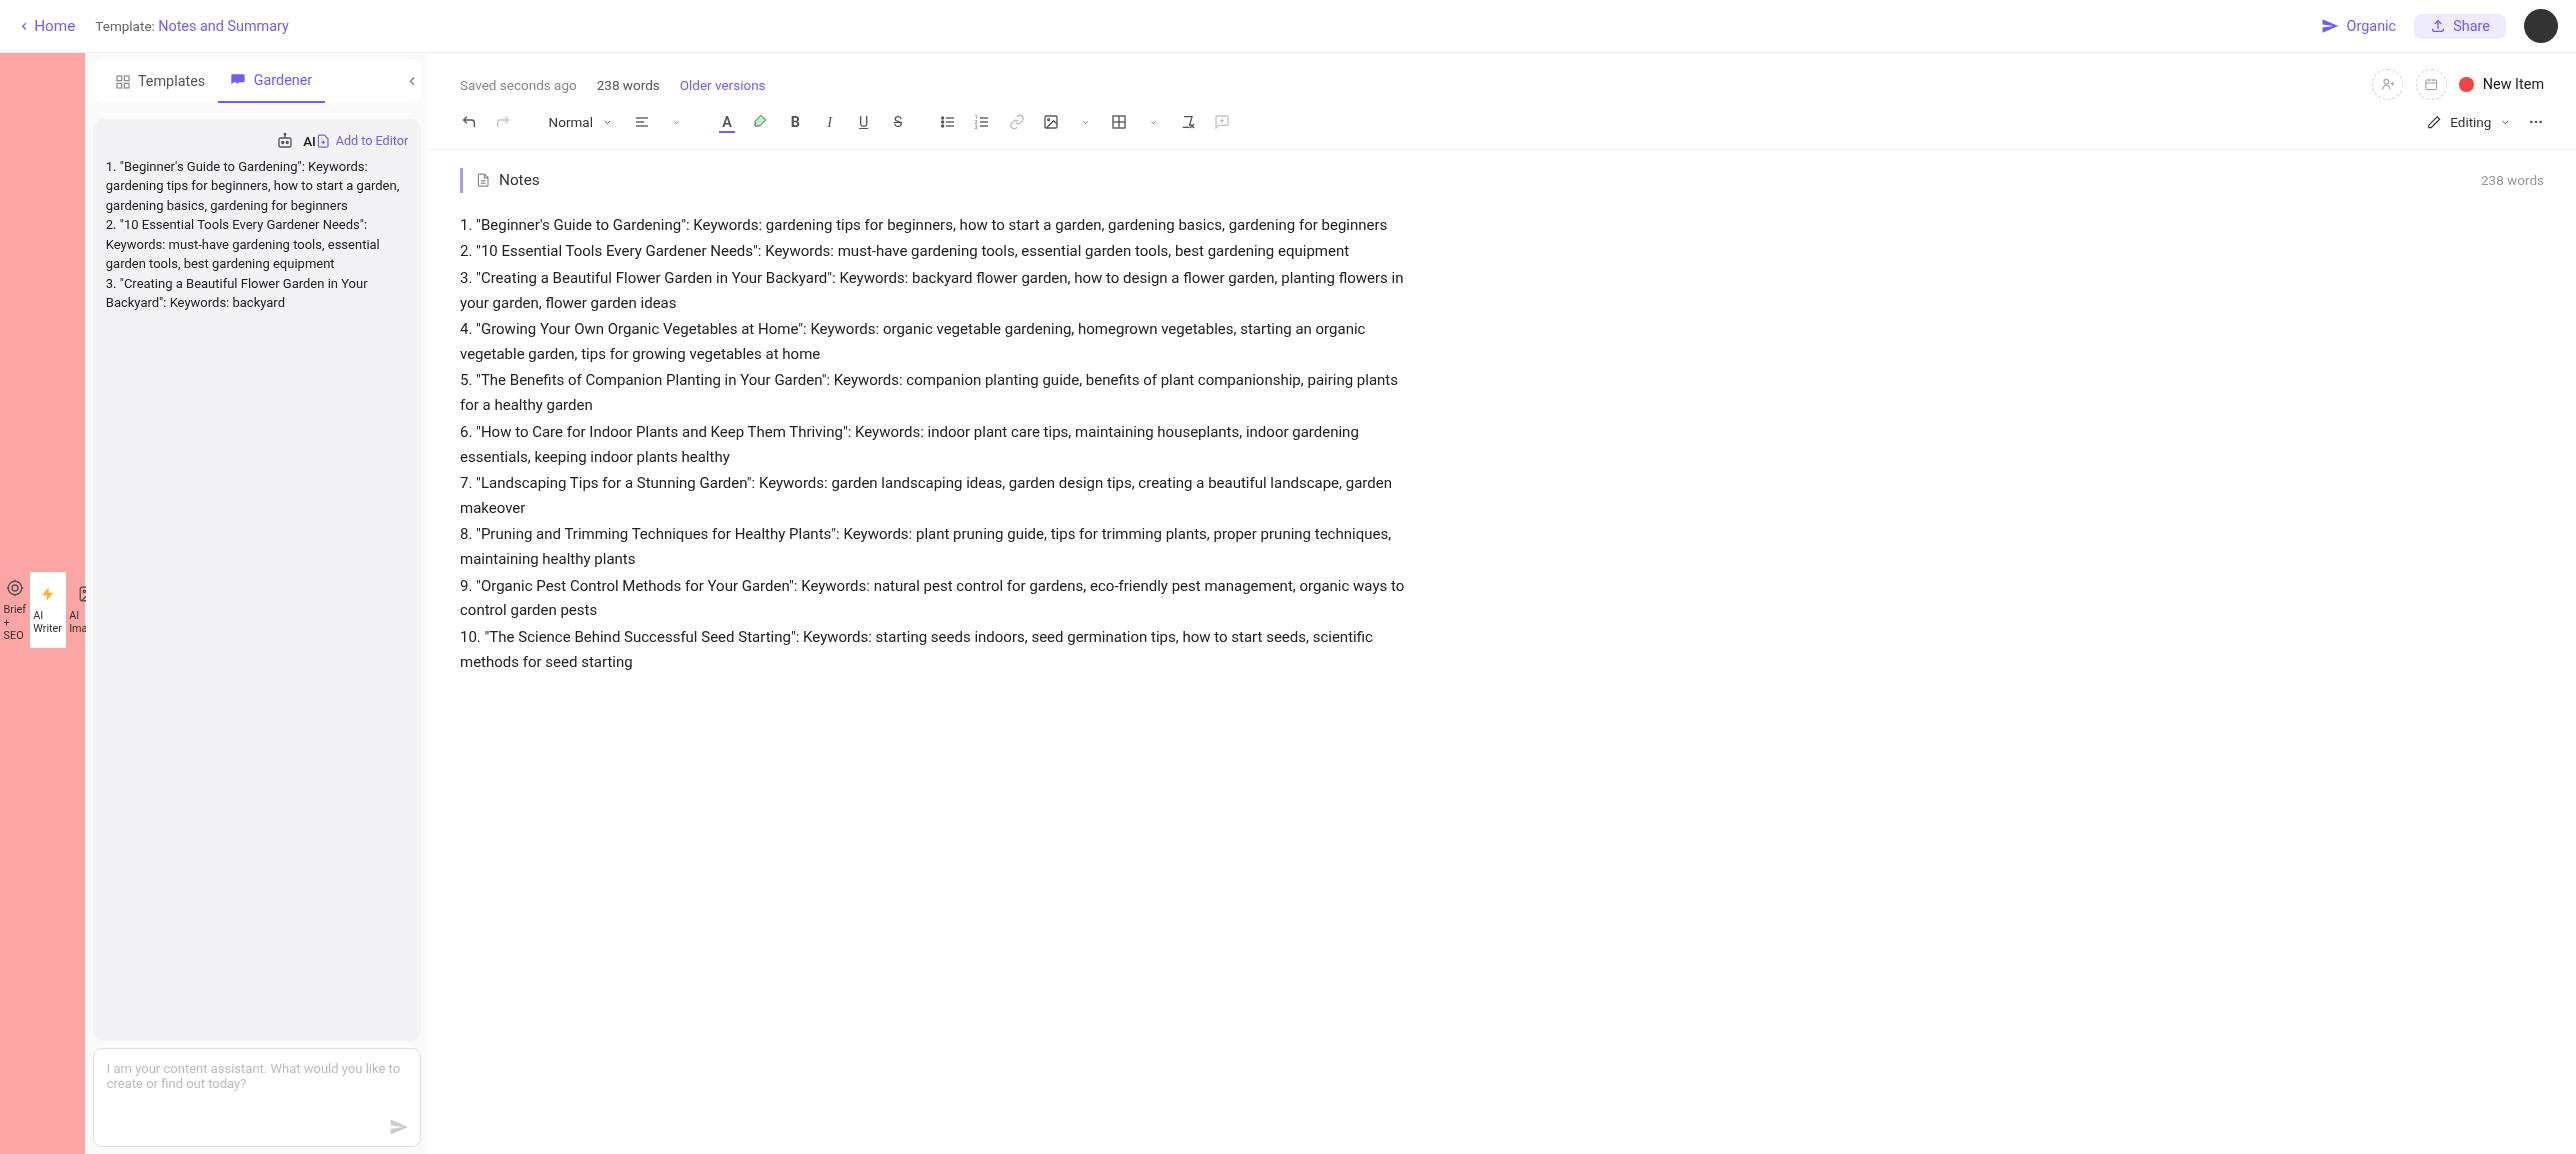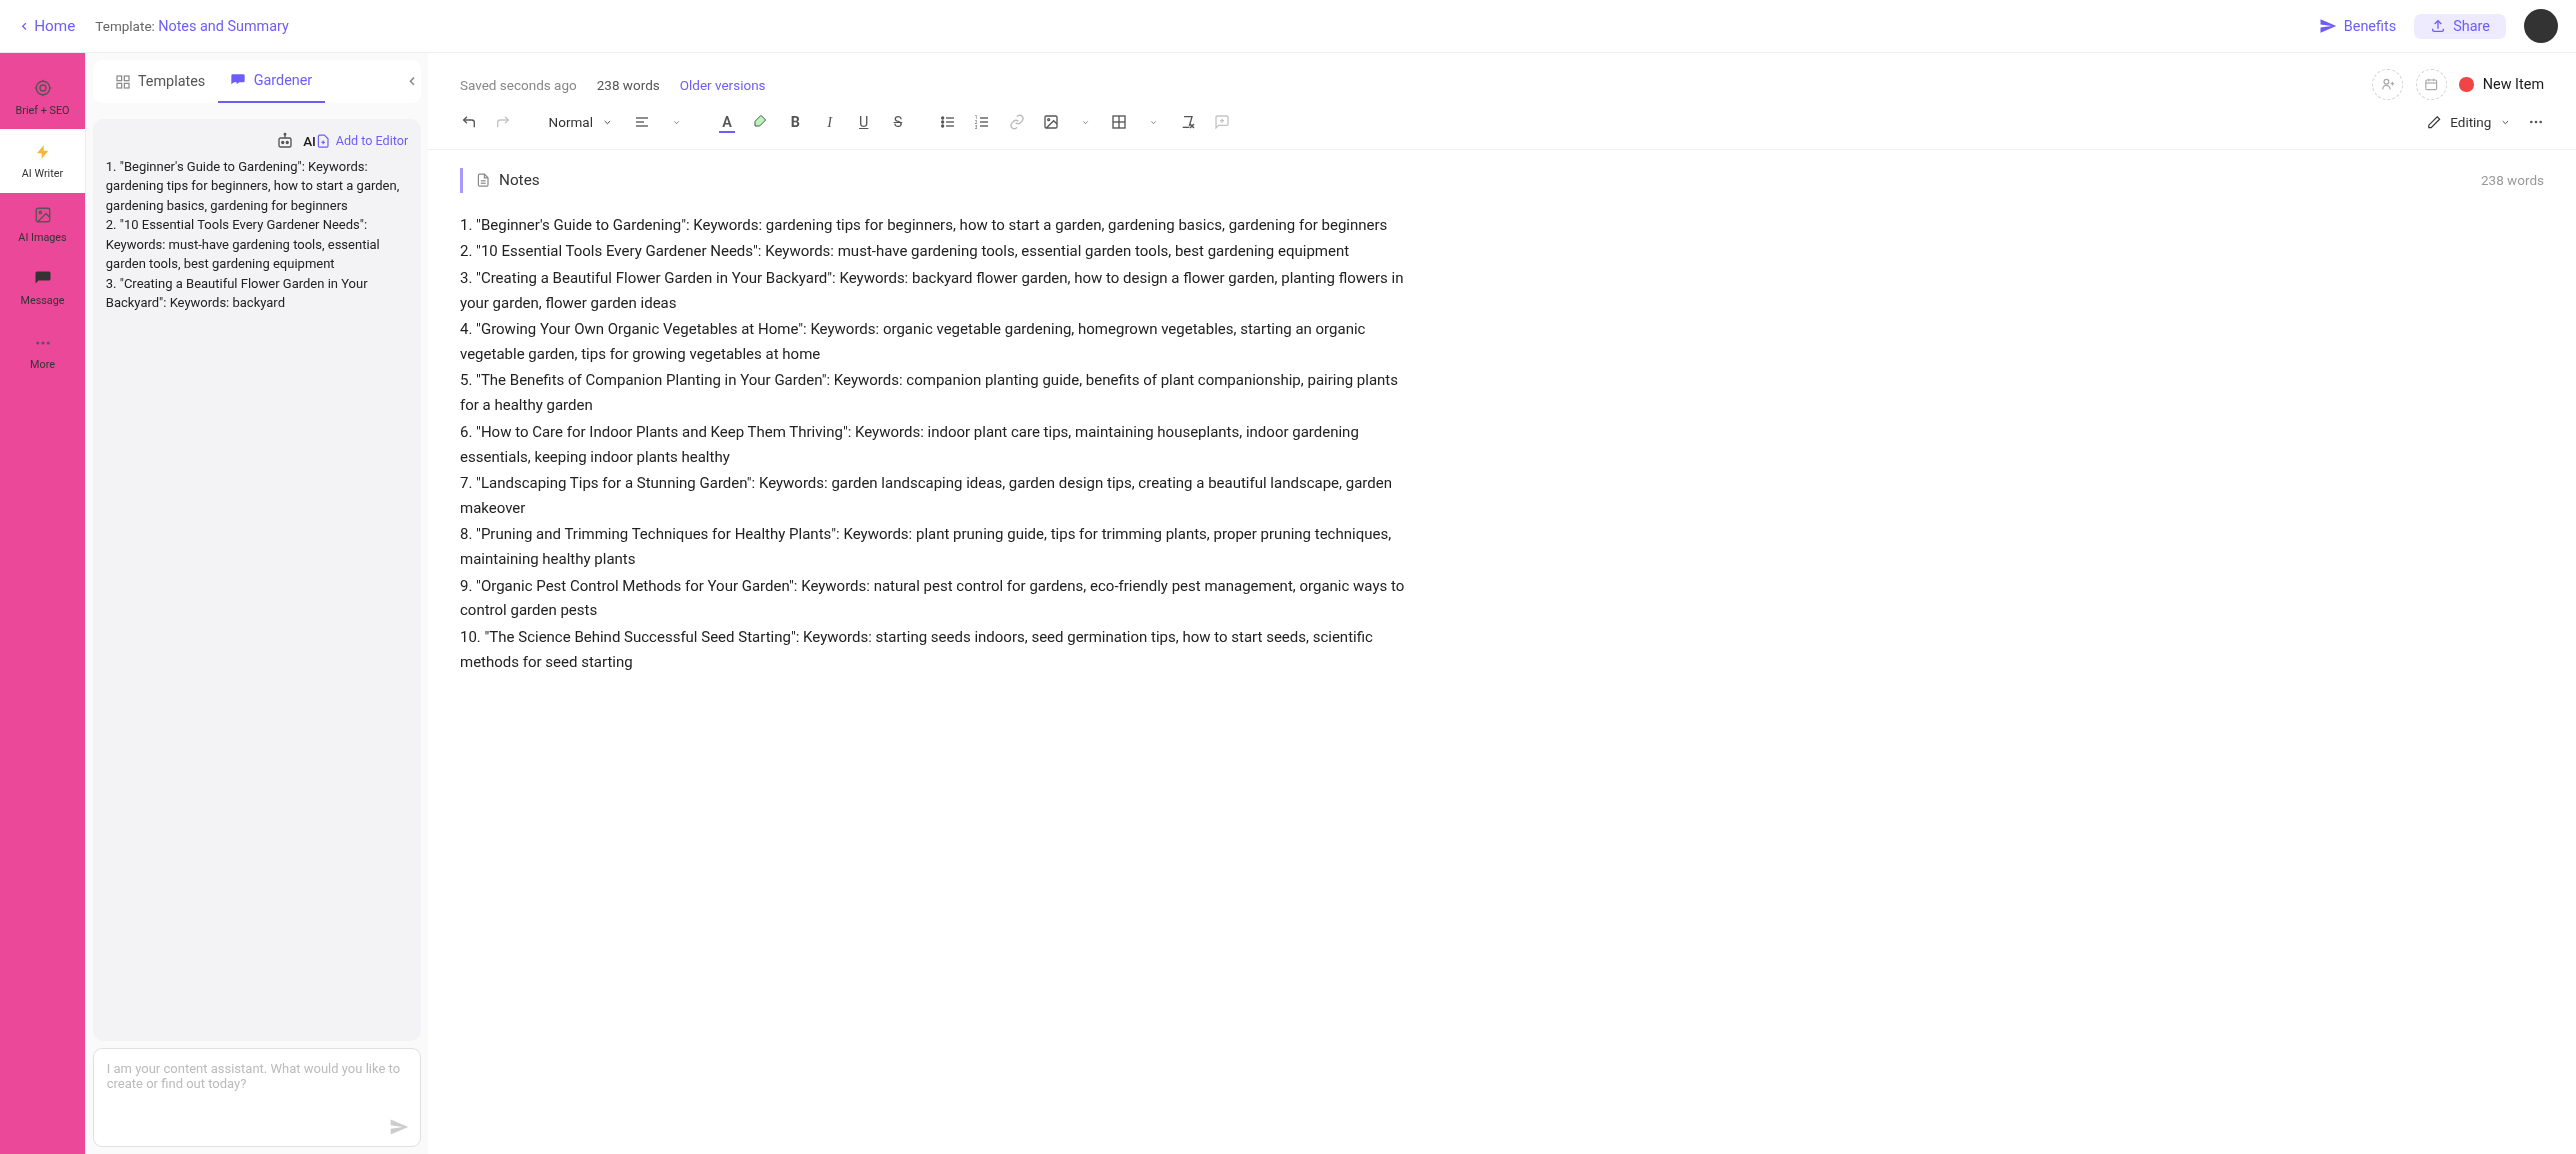--- a/index.html
+++ b/index.html
@@ -8,21 +8,21 @@
 .topbar { display: flex; align-items: center; justify-content: space-between; padding: 9px 18px; border-bottom: 0.9px solid #eee; }
 .topbar-left { display: flex; align-items: center; gap: 20px; }
 .home-link { display: flex; align-items: center; gap: 3.6px; color: #6d5ef7; font-size: 15.3px; cursor: pointer; }
 .template-label { color: #666; font-size: 13.5px; }
 .template-name { color: #6d5ef7; }
 .topbar-right { display: flex; align-items: center; gap: 18px; }
 .publish { display: flex; align-items: center; gap: 7.2px; color: #6d5ef7; font-size: 14.4px; cursor: pointer; }
 .share { display: flex; align-items: center; gap: 7.2px; background: #eeeaff; color: #6d5ef7; font-size: 14.4px; padding: 4px 16px; border-radius: 7.2px; cursor: pointer; }
 .avatar { width: 34px; height: 34px; border-radius: 50%; background: #333; }
 .main { display: flex; flex: 1; min-height: 0; }
-.left-rail { width: 86px; background: #ec4899; display: flex; flex-direction: column; align-items: center; padding-top: 12.6px; gap: 0; border-right: 0.9px solid #eee; }
+.left-rail { width: 86px; background: #fca5a5; display: flex; align-items: center; padding-top: 12.6px; gap: 0; border-right: 0.9px solid #eee; }
 .rail-item { display: flex; flex-direction: column; align-items: center; gap: 5.4px; padding: 12.6px 3.6px; width: 100%; font-size: 10.8px; color: #333; cursor: pointer; }
 .rail-item.active { background: #fff; }
 .rail-item .ri-icon { width: 20px; height: 20px; display:flex; align-items:center; justify-content:center; }
 .chat-panel { width: 342px; background: #fafafa; display: flex; flex-direction: column; position: relative; padding: 7.2px; }
 .tabs { display: flex; align-items: center; background:#fff; border-radius:9px; height:43px; padding:0 9px; position:relative; }
 .tab { display:flex; align-items:center; gap:7.2px; padding: 0 12.6px; height:100%; font-size:14.4px; color:#555; cursor:pointer; }
 .tab.active { color:#6d5ef7; border-bottom:2.7px solid #6d5ef7; }
 .collapse { position:absolute; right:-1.8px; top:50%; transform:translateY(-50%); width:20px; height:20px; color:#888; cursor:pointer; display:flex; align-items:center; justify-content:center;}
 .system-card { background:#fff; border-radius:10.8px; padding:16px 16px; margin-top:12.6px; box-shadow:0 0.9px 2.7px rgba(0,0,0,0.05); }
 .system-card p { font-size:13px; line-height:1.5; color:#333; }
@@ -79,21 +79,21 @@
         <span class="template-label">Template: </span><span class="template-name">Notes and Summary</span>
       </div>
     </div>
     <div class="topbar-right">
       <div class="publish">
         <span>
             <svg width="18" height="18" viewBox="0 0 24 24" fill="currentColor">
               <path d="M2 21l21-9L2 3v7l15 2-15 2v7z"></path>
             </svg>
           </span>
-        <span>Benefits</span>
+        <span>Organic</span>
       </div>
       <div class="share">
         <span>
             <svg width="16" height="16" viewBox="0 0 24 24" fill="none" stroke="currentColor" stroke-width="2">
               <path d="M4 16v2a2 2 0 0 0 2 2h12a2 2 0 0 0 2-2v-2"></path>
               <polyline points="7 9 12 4 17 9"></polyline>
               <line x1="12" y1="4" x2="12" y2="16"></line>
             </svg>
           </span>
         <span>Share</span>

